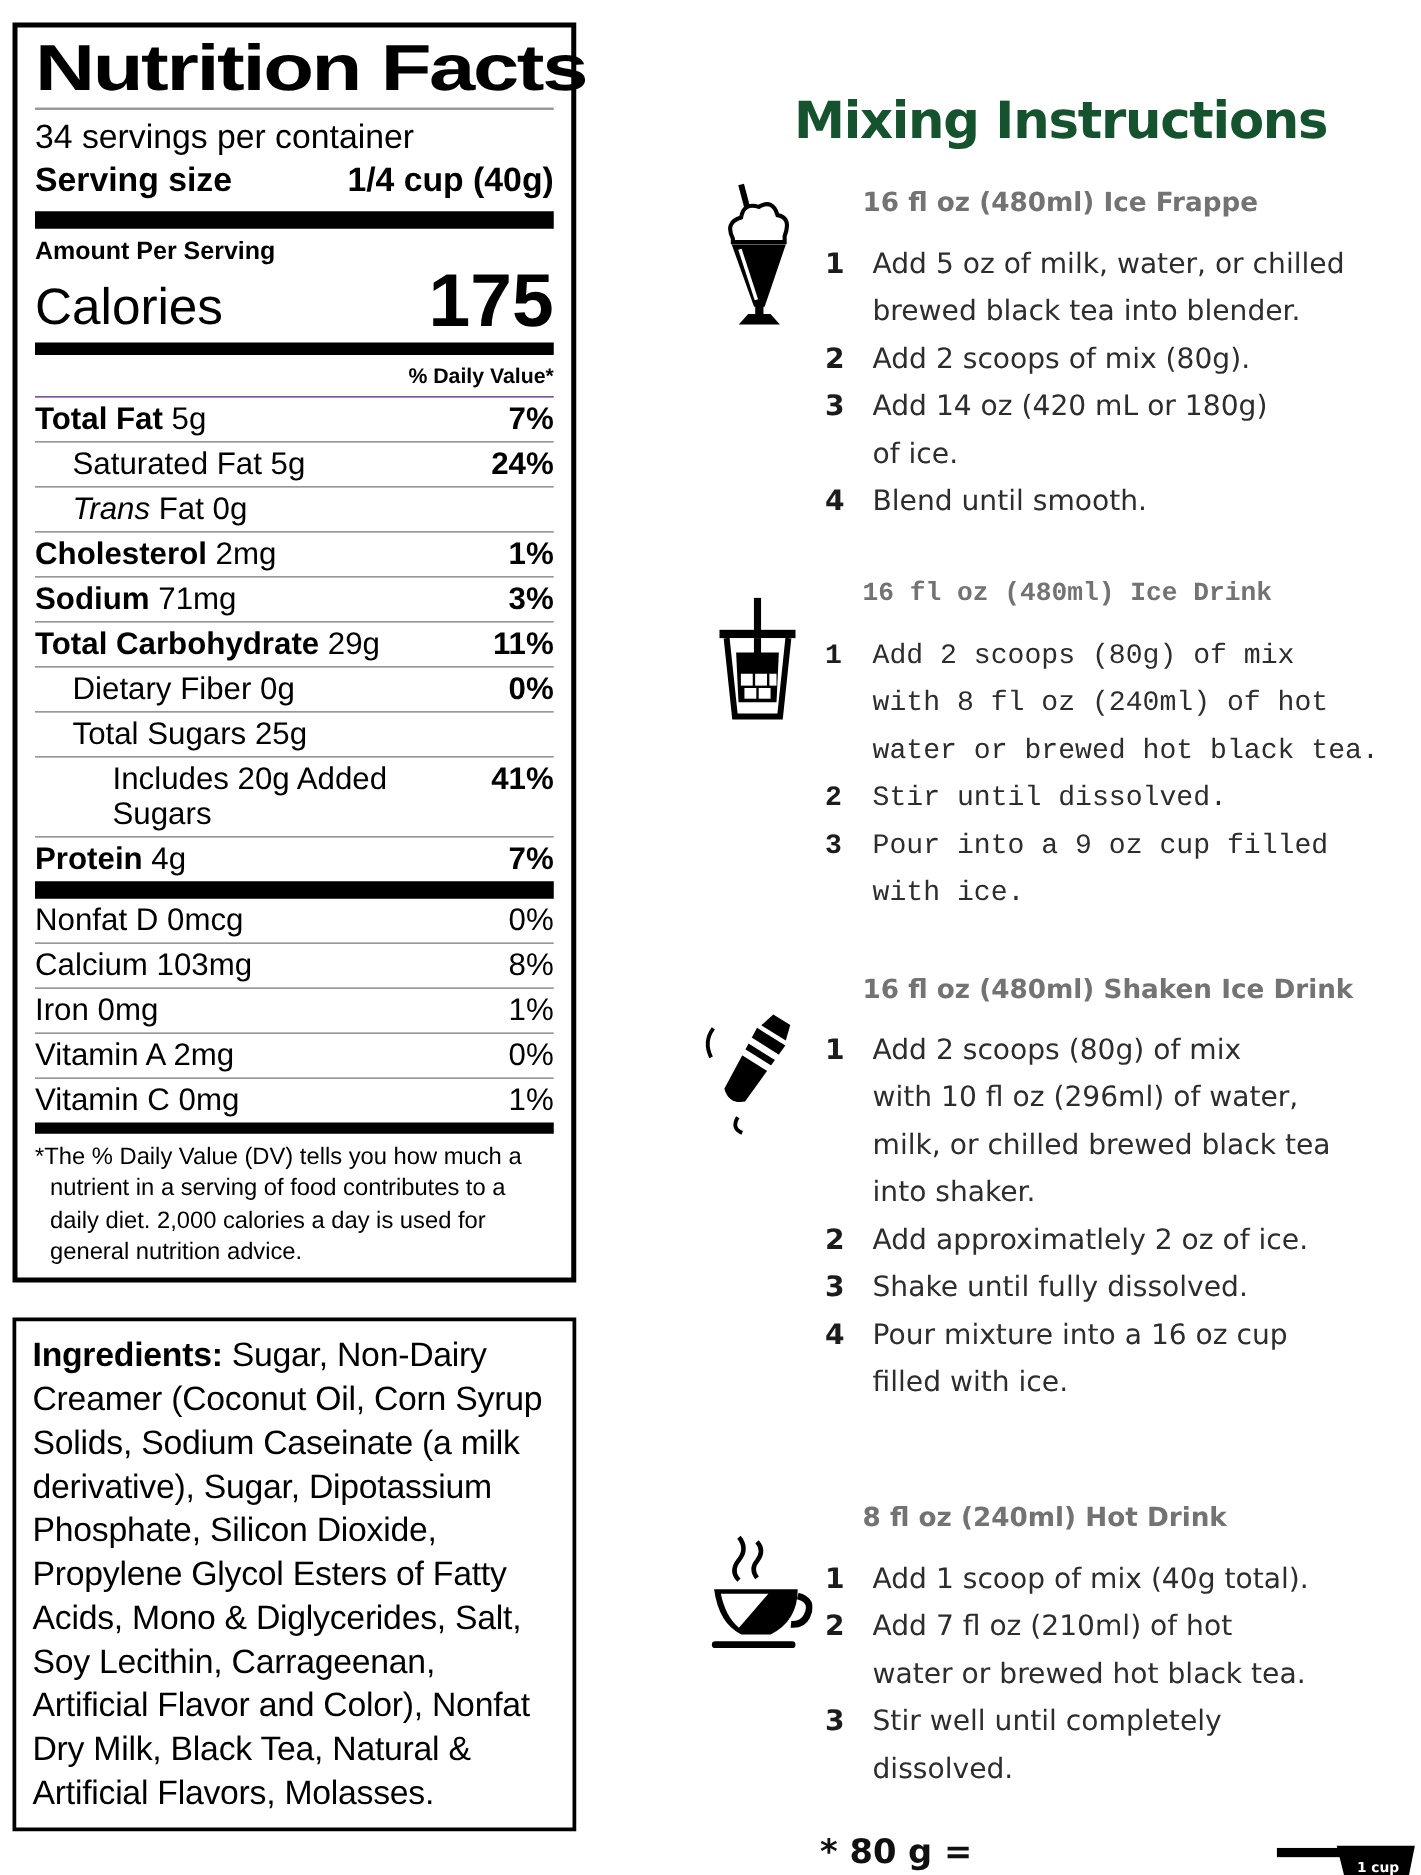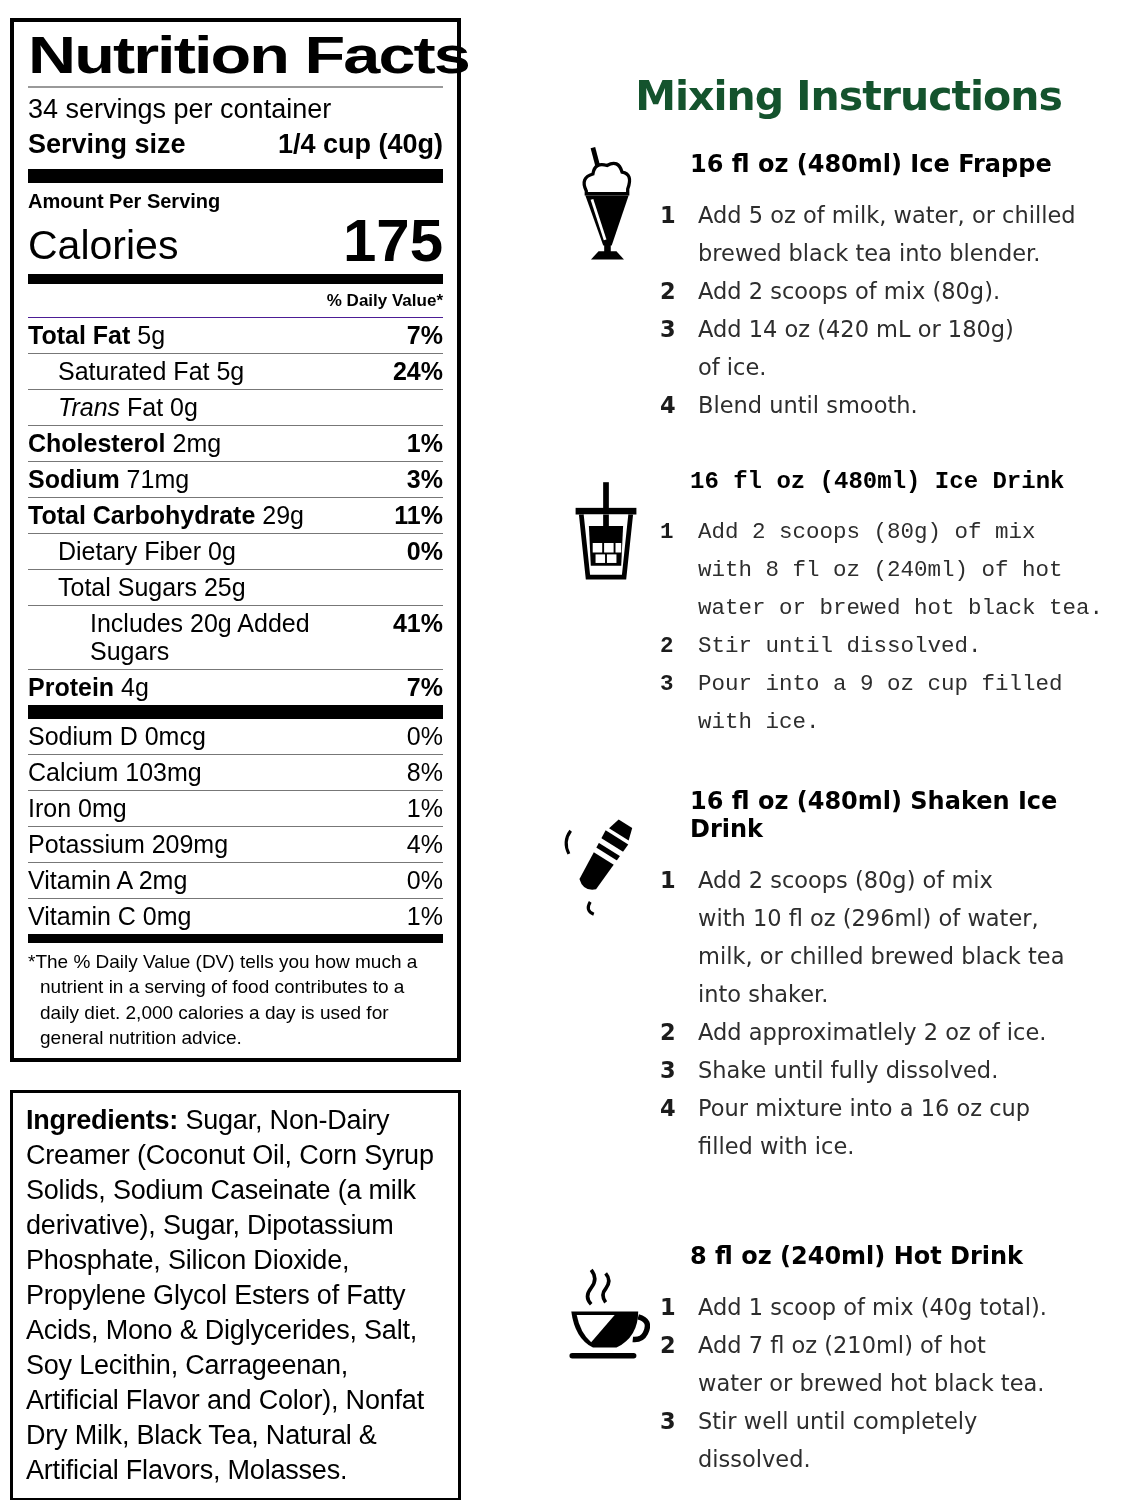--- a/index.html
+++ b/index.html
@@ -43,21 +43,21 @@
 
   
   .mix{position:absolute;left:560px;top:72px;width:577px;
        font-family:"DejaVu Sans",sans-serif;color:#2d2d2d;}
   .mix-title{margin:0;text-align:center;font-size:41px;font-weight:bold;color:#14532d;letter-spacing:-1px;}
   .msec{position:relative;padding-left:100px;}
   .msec1{margin-top:30px;}
   .msec2{margin-top:44px;font-family:Liberation Mono, monospace;}
   .msec3{margin-top:46px;}
   .msec4{margin-top:77px;}
-  .msec h3{margin:0 0 18px 30px;font-size:24px;font-weight:bold;color:#000000;}
+  .msec h3{margin:0 0 18px 30px;font-size:21px;font-weight:bold;color:#737373;}
   .step{display:flex;font-size:22.5px;line-height:38px;}
   .step .n{width:38px;flex:none;font-weight:bold;color:#1c1c1c;}
   .step .t{white-space:pre-wrap;}
   .micon{position:absolute;display:block;}
   .msec1 .micon{left:14px;top:-8px;}
   .msec2 .micon{left:8px;top:14px;}
   .msec3 .micon{left:0px;top:24px;}
   .msec4 .micon{left:4px;top:26px;}
   .mfoot{margin-top:32px;padding-left:96px;display:flex;align-items:center;gap:18px;
        font-size:27px;font-weight:bold;color:#101010;}
@@ -121,34 +121,30 @@
         <b class="dv">41%</b>
       </div>
     <div class="nrow nb">
         <span class="nm"><b>Protein</b><span> 4g</span></span>
         <b class="dv">7%</b>
       </div>
 
     <div class="bar bar-lg"></div>
 
     <div class="nrow">
-        <span class="nm"><span>Sodium D 0mcg</span></span>
+        <span class="nm"><span>Nonfat D 0mcg</span></span>
         <span class="dv">0%</span>
       </div>
     <div class="nrow">
         <span class="nm"><span>Calcium 103mg</span></span>
         <span class="dv">8%</span>
       </div>
     <div class="nrow">
         <span class="nm"><span>Iron 0mg</span></span>
         <span class="dv">1%</span>
-      </div>
-    <div class="nrow">
-        <span class="nm"><span>Potassium 209mg</span></span>
-        <span class="dv">4%</span>
       </div>
     <div class="nrow">
         <span class="nm"><span>Vitamin A 2mg</span></span>
         <span class="dv">0%</span>
       </div>
     <div class="nrow nb">
         <span class="nm"><span>Vitamin C 0mg</span></span>
         <span class="dv">1%</span>
       </div>
 

